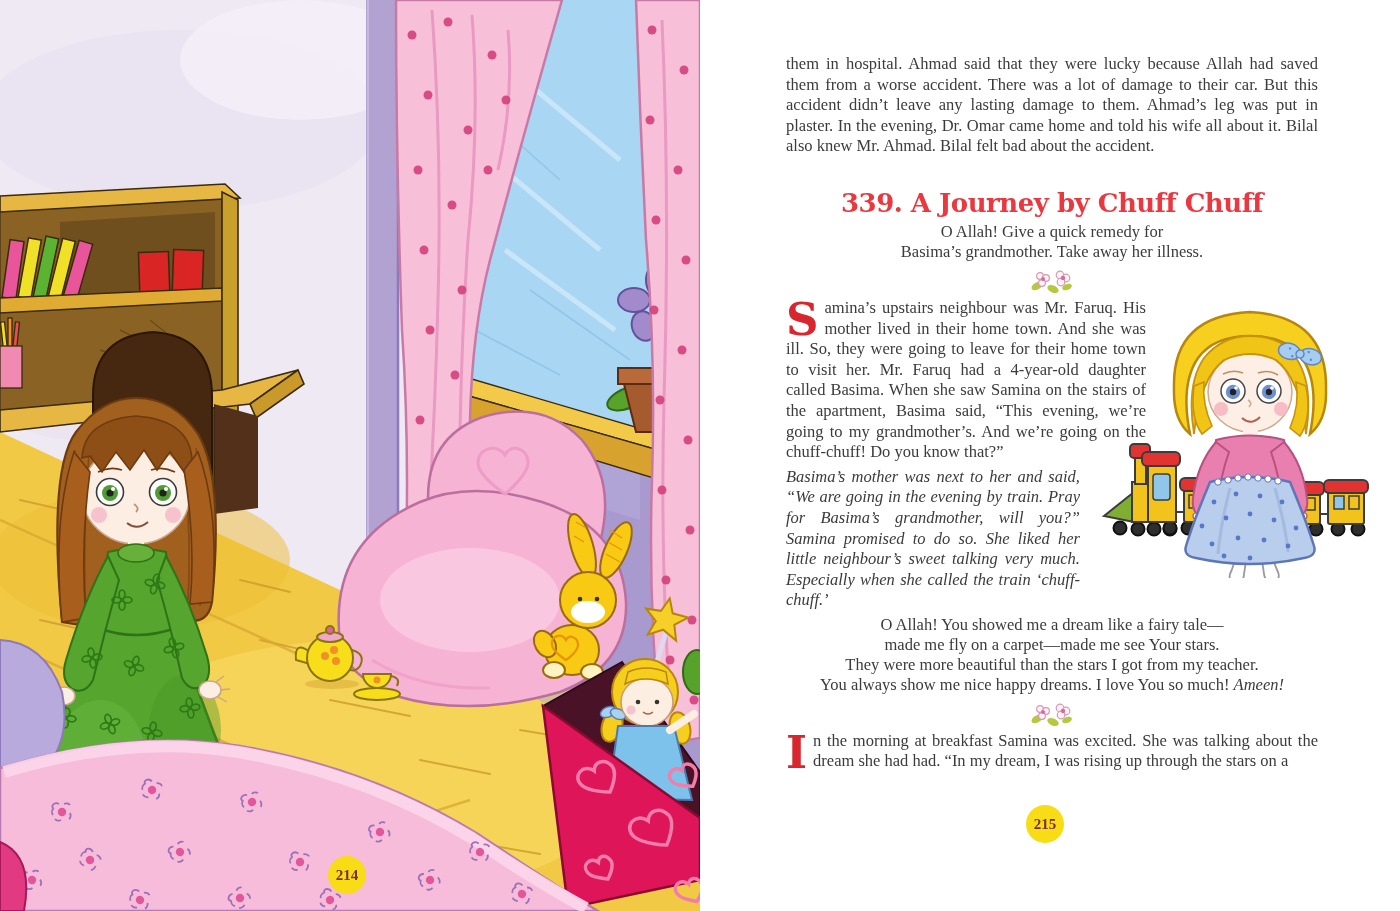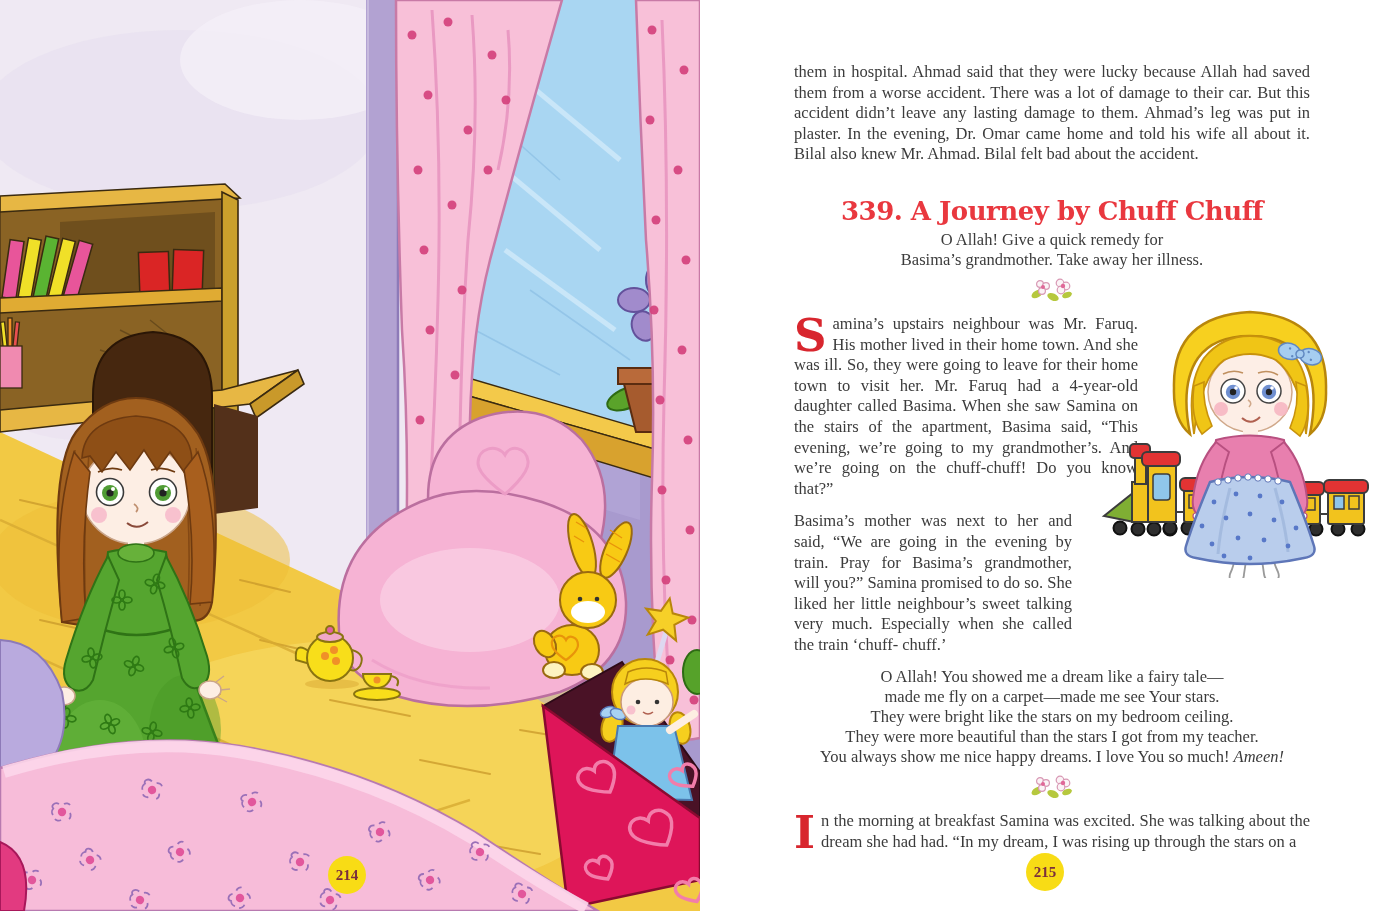--- a/index.html
+++ b/index.html
@@ -7,47 +7,47 @@
     width:1400px; height:911px; position:relative; background:#ffffff;
     font-family:"Liberation Serif", serif; overflow:hidden;
   }
   .illustration-left { position:absolute; left:0; top:0; }
   .girl-train { position:absolute; left:1090px; top:288px; }
   .right-text {
     position:absolute; left:782px; top:50px; width:540px;
     color:#3b3b3b; font-size:16.5px; line-height:20.6px;
     text-align:justify; hyphens:none;
   }
-  .right-text p { margin:12px; }
+  .right-text p { margin:4px; }
   .heading {
     font-family:"DejaVu Serif", serif; font-weight:bold; color:#e9383f;
     text-align:center; font-size:26px; line-height:36px; letter-spacing:-0.5px;
     margin:0;
   }
   .h339 { margin-top:28px; }
   .h340 { margin-top:22px; clear:both; }
   .prayer { text-align:center; margin-top:1px; line-height:20px; }
   .prayer .line { display:block; }
   .ornament { display:block; margin:6px auto 0; }
   .story { margin-top:8px; }
-  .p2 { margin-top:12px; }
+  .p2 { margin-top:12px;font-style:italic; }
   .final { margin-top:9px; clear:both; }
   .wrap-girl { float:right; width:172px; height:178px; }
   .wrap-train { float:right; clear:right; width:238px; height:126px; }
   .dropcap {
     float:left; font-family:"DejaVu Serif", serif; font-weight:bold;
     color:#d8262e; font-size:45px; line-height:37px; padding:3px 6px 0 0;
   }
   .page-badge {
     position:absolute; width:38px; height:38px; border-radius:50%;
     background:#f8dc15; color:#7a2f3c; font-weight:bold; font-size:15px;
     display:flex; align-items:center; justify-content:center;
   }
   .badge-214 { left:328px; top:856px; }
-  .badge-215 { left:1026px; top:853px; }
+  .badge-215 { left:1026px; top:805px; }
   i { font-style:italic; }
 </style>
 </head>
 <body>
 
 <svg class="illustration-left" width="700" height="911" viewBox="0 0 700 911">
 
   <rect x="0" y="0" width="700" height="911" fill="#efe9f3"></rect>
   <ellipse cx="180" cy="120" rx="200" ry="90" fill="#e6deee" opacity="0.55"></ellipse>
   <ellipse cx="80" cy="320" rx="140" ry="120" fill="#e9e1f0" opacity="0.6"></ellipse>
@@ -424,21 +424,20 @@
   </svg>
 
   <p class="story"><span class="wrap-girl"></span><span class="dropcap">S</span><span>amina’s upstairs neighbour was Mr. Faruq. His mother lived in their home town. And she was ill. So, they were going to leave for their home town to visit her. Mr. Faruq had a 4-year-old daughter called Basima. When she saw Samina on the stairs of the apartment, Basima said, “This evening, we’re going to my grandmother’s. And we’re going on the chuff-chuff! Do you know that?”</span></p>
 
   <p class="p2"><span class="wrap-train"></span><span>Basima’s mother was next to her and said, “We are going in the evening by train. Pray for Basima’s grandmother, will you?” Samina promised to do so. She liked her little neighbour’s sweet talking very much. Especially when she called the train ‘chuff- chuff.’</span></p>
 
 
   <div class="prayer">
     <span class="line">O Allah! You showed me a dream like a fairy tale—</span>
     <span class="line">made me fly on a carpet—made me see Your stars.</span>
-    <span class="line">They were bright like the stars on my bedroom ceiling.</span>
     <span class="line">They were more beautiful than the stars I got from my teacher.</span>
     <span class="line"><span>You always show me nice happy dreams. I love You so much!</span> <i>Ameen!</i></span>
   </div>
 
   <svg class="ornament" width="46" height="26" viewBox="0 0 46 26">
     <ellipse cx="8" cy="18" rx="6" ry="3.5" fill="#b6c83e" transform="rotate(-30 8 18)"></ellipse>
     <ellipse cx="24" cy="21" rx="6" ry="3.5" fill="#b6c83e" transform="rotate(25 24 21)"></ellipse>
     <ellipse cx="38" cy="19" rx="5" ry="3" fill="#b6c83e" transform="rotate(-20 38 19)"></ellipse>
     <g fill="#fbf3f6" stroke="#d898b4" stroke-width="1.2">
       <circle cx="11" cy="8" r="3.4"></circle>

